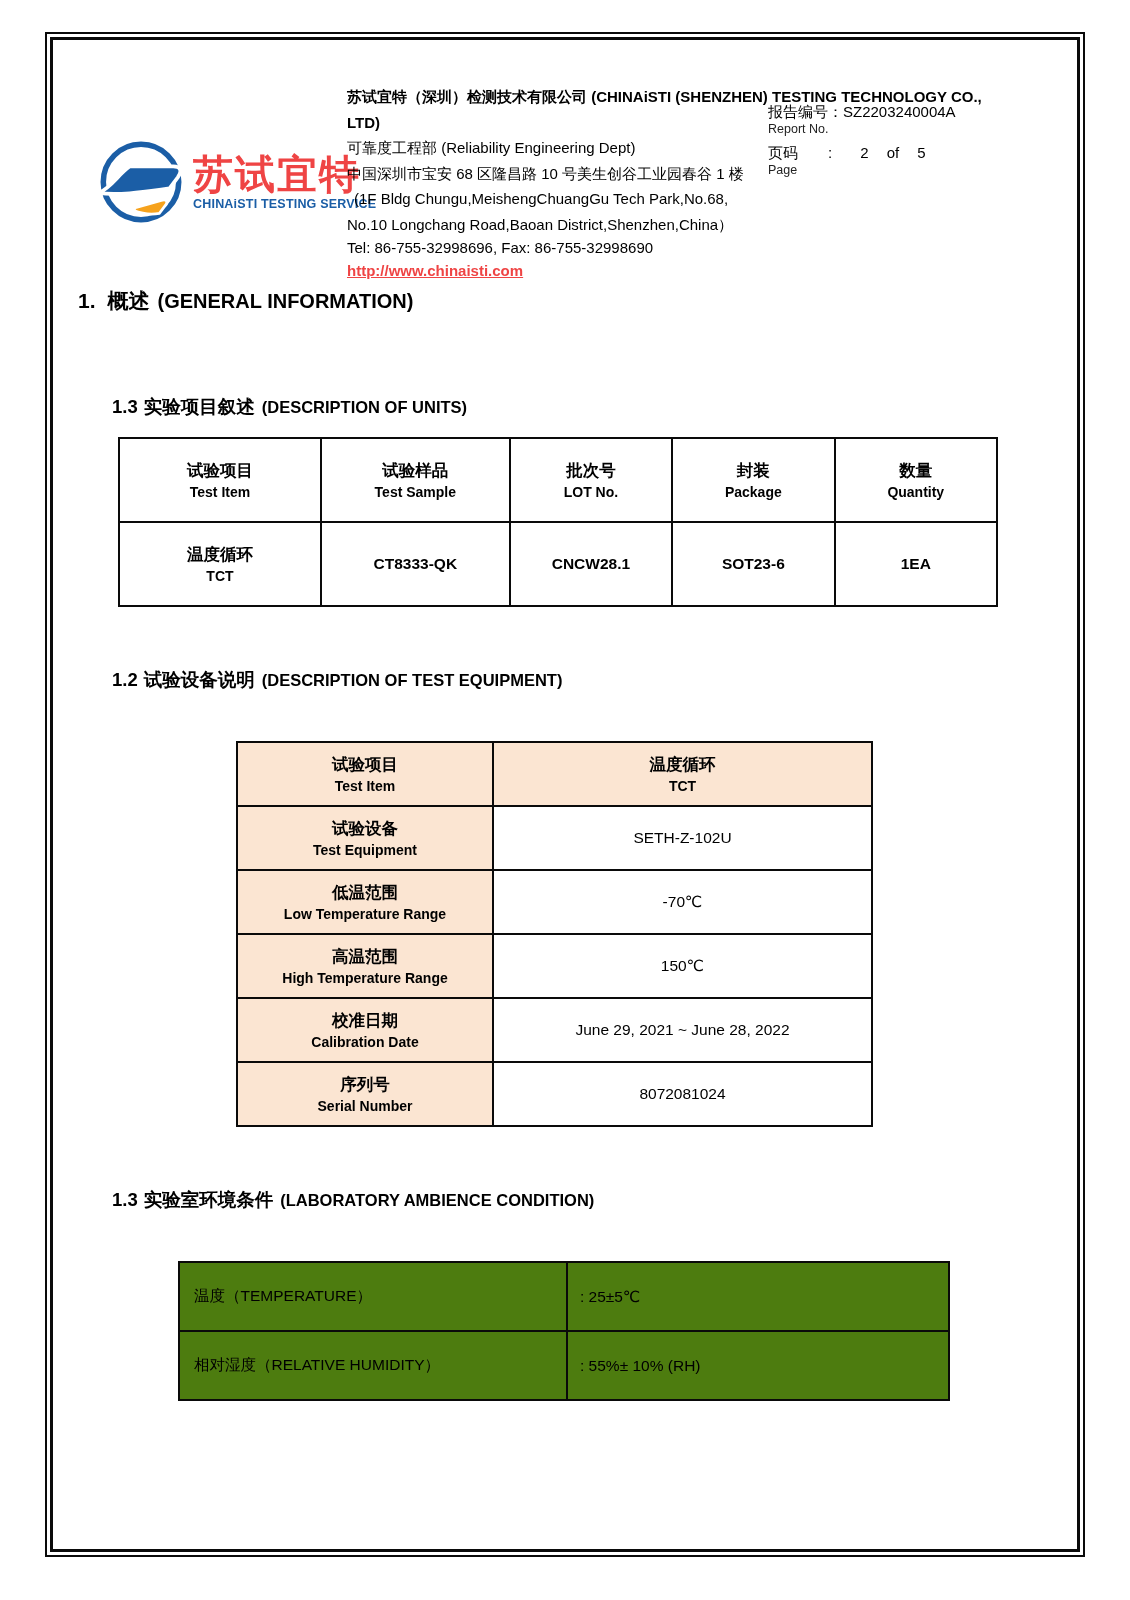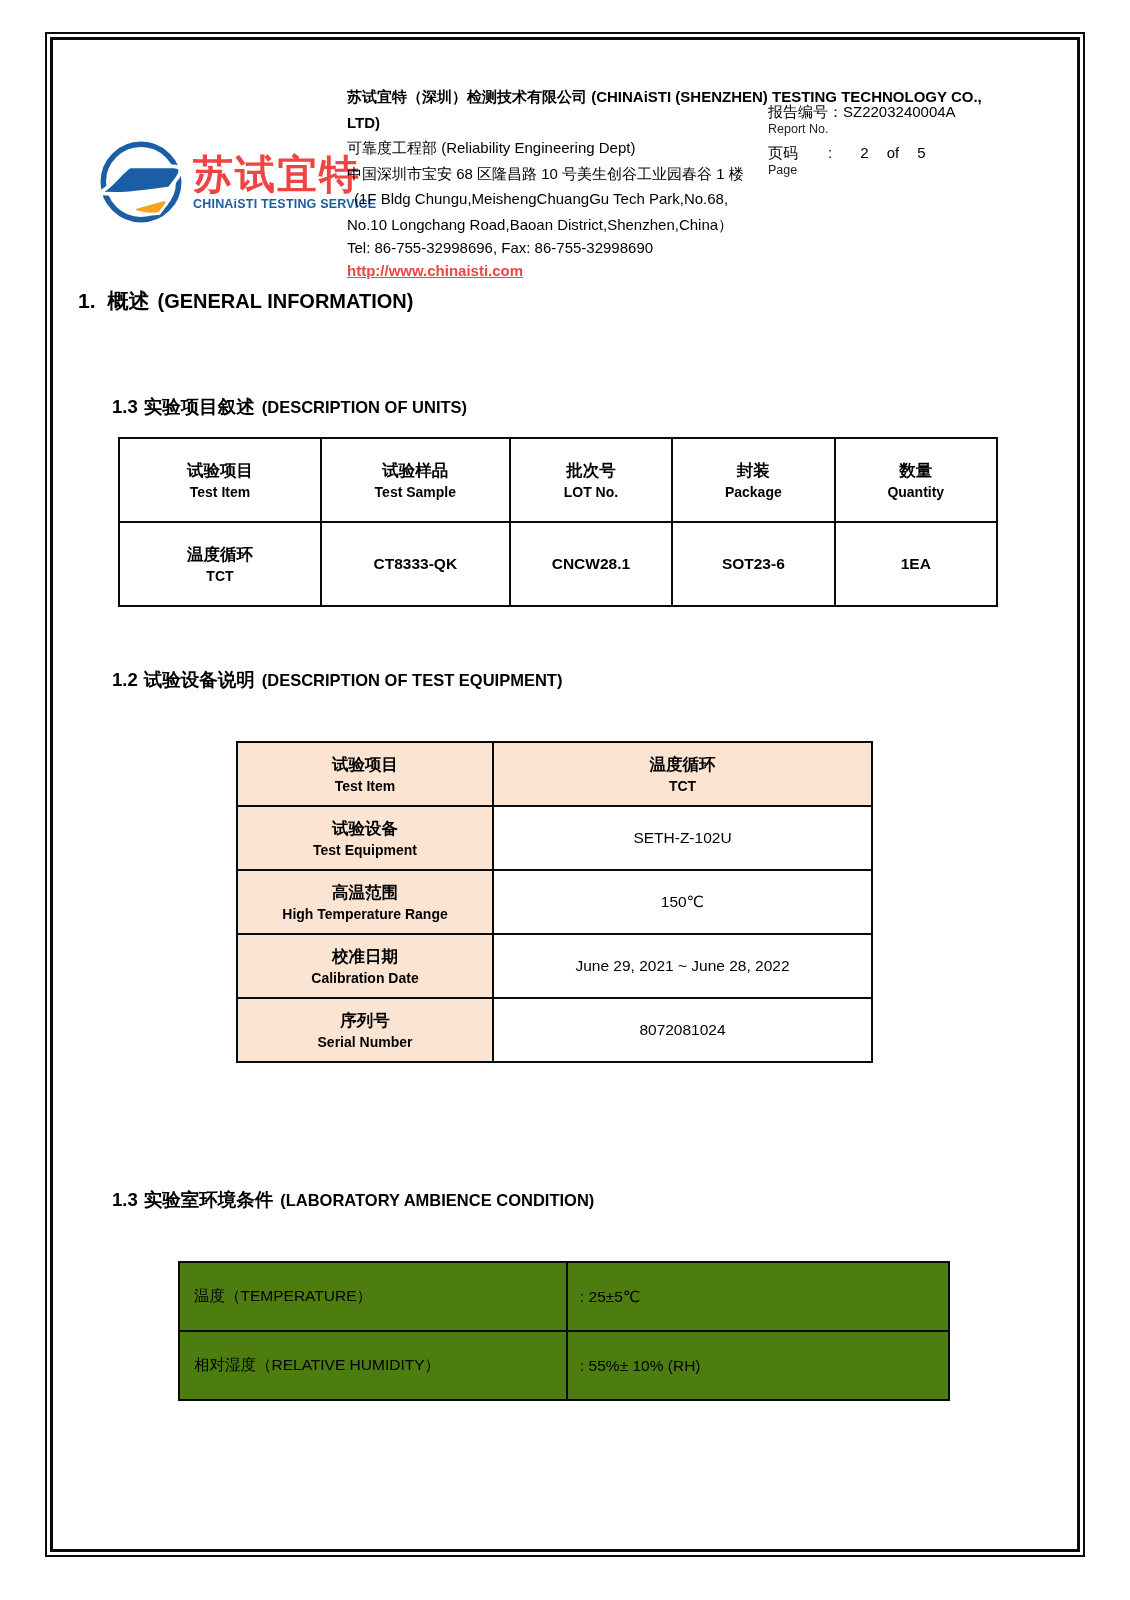--- a/index.html
+++ b/index.html
@@ -227,20 +227,27 @@
     </tr>
     <tr>
       <th>
         <span class="cell-zh">试验设备</span>
         <span class="cell-en">Test Equipment</span>
       </th>
       <td>SETH-Z-102U</td>
     </tr>
     <tr>
       <th>
+        <span class="cell-zh">低温范围</span>
+        <span class="cell-en">Low Temperature Range</span>
+      </th>
+      <td>-70℃</td>
+    </tr>
+    <tr>
+      <th>
         <span class="cell-zh">高温范围</span>
         <span class="cell-en">High Temperature Range</span>
       </th>
       <td>150℃</td>
     </tr>
     <tr>
       <th>
         <span class="cell-zh">校准日期</span>
         <span class="cell-en">Calibration Date</span>
       </th>

